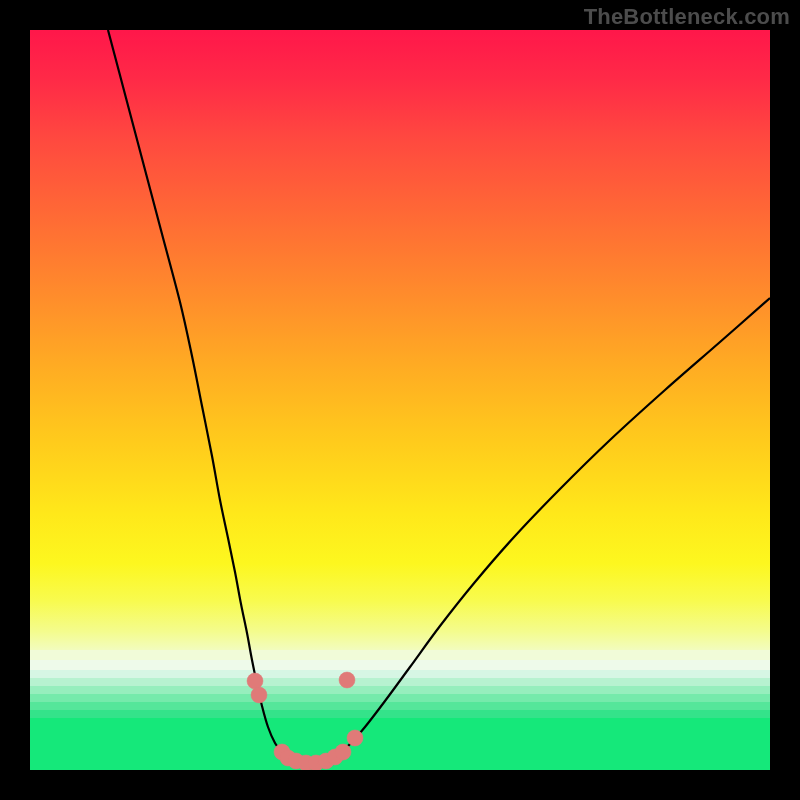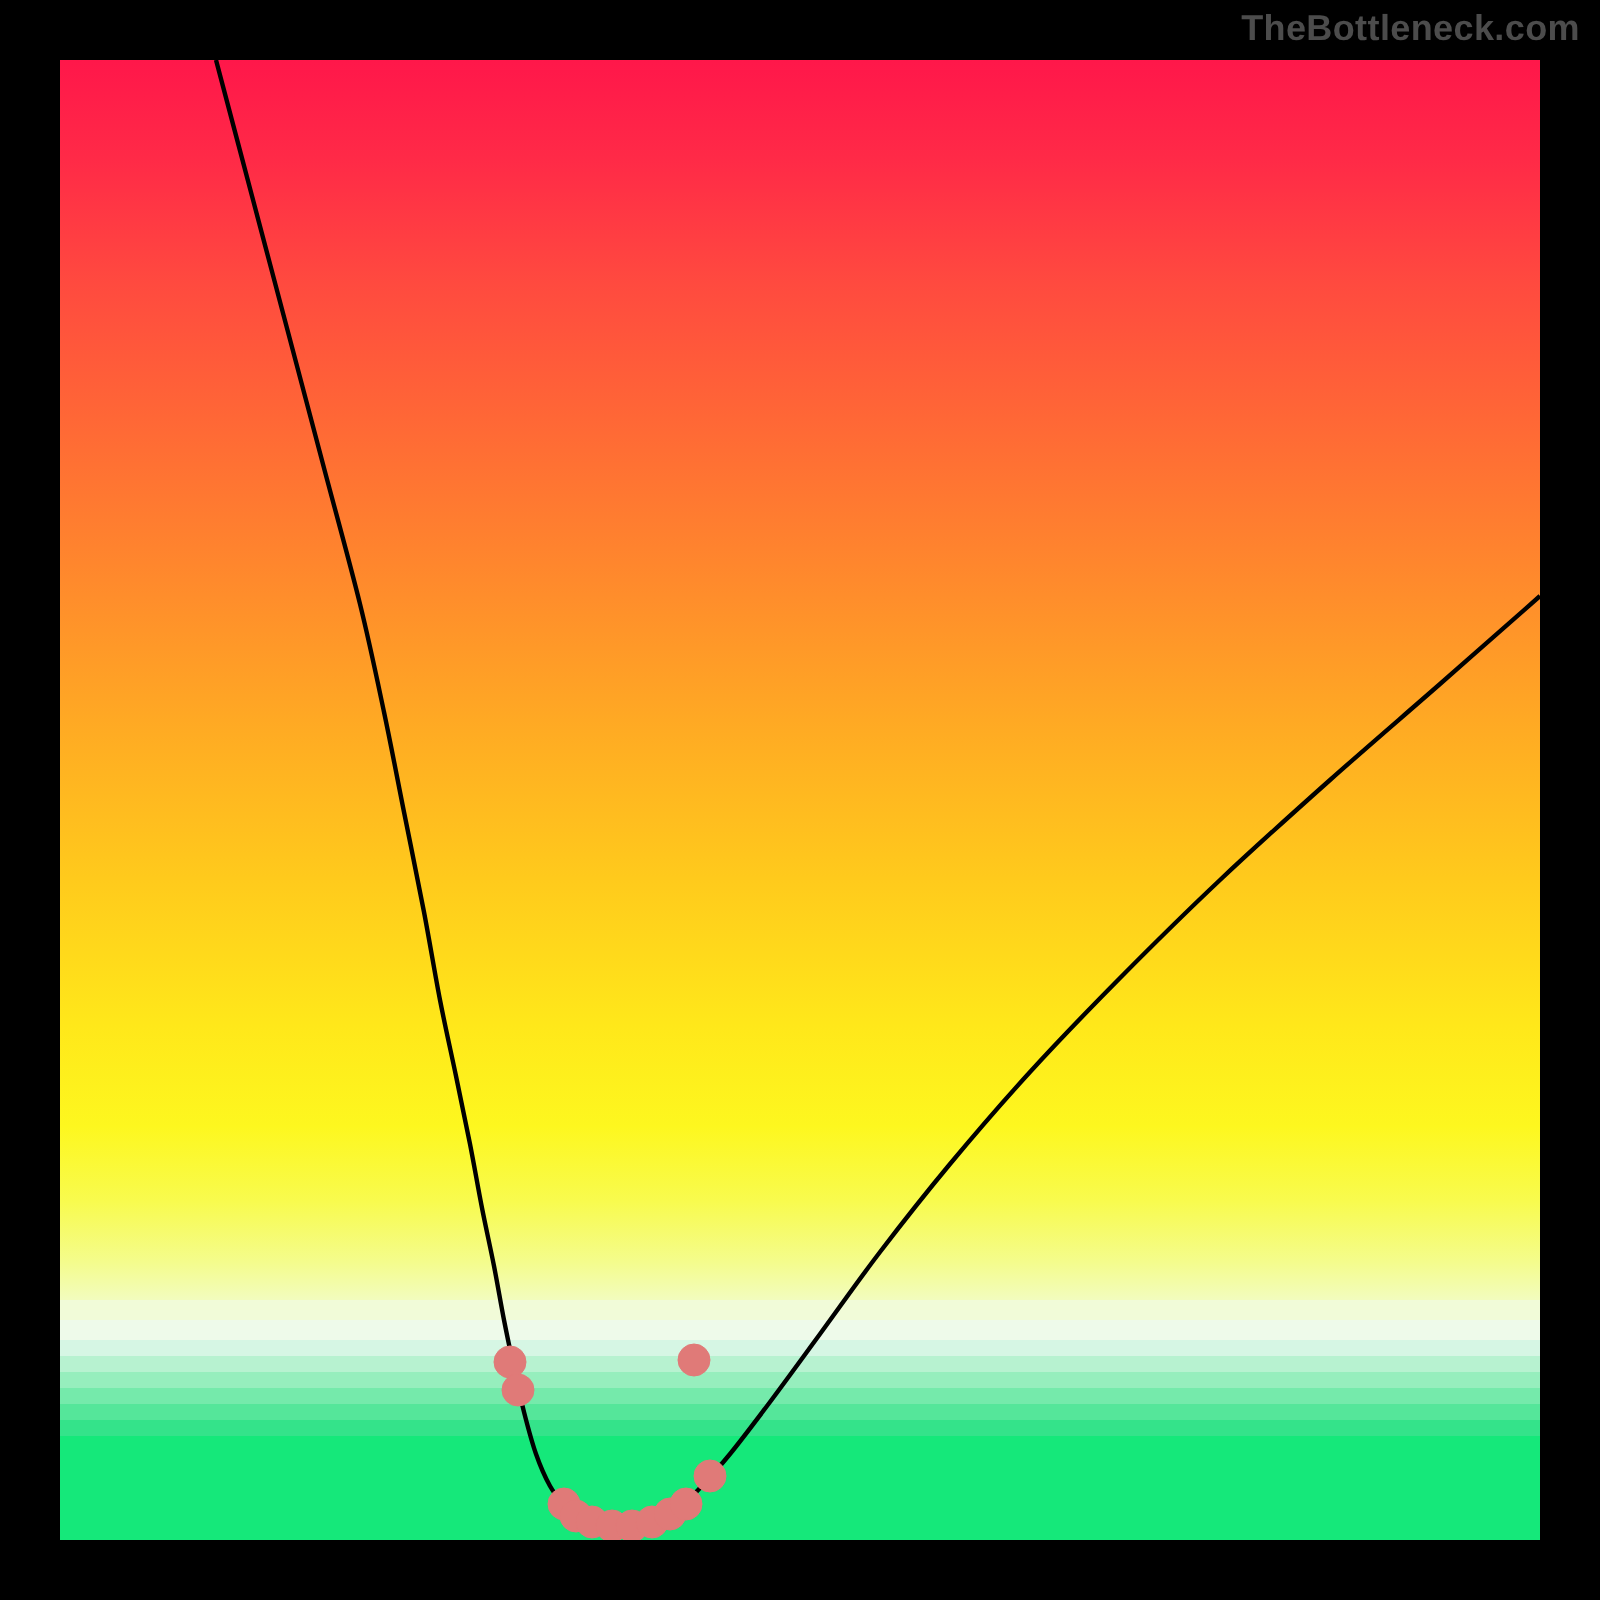--- a/index.html
+++ b/index.html
@@ -15,21 +15,21 @@
     position: relative;
     width: 800px;
     height: 800px;
     background: #000;
   }
   .watermark {
     position: absolute;
     top: 4px;
     right: 10px;
     color: #4c4c4c;
-    font-size: 18px;
+    font-size: 22px;
     font-weight: 600;
     letter-spacing: 0.2px;
     z-index: 10;
   }
   .plot-area {
     position: absolute;
     left: 30px;
     top: 30px;
     width: 740px;
     height: 740px;

